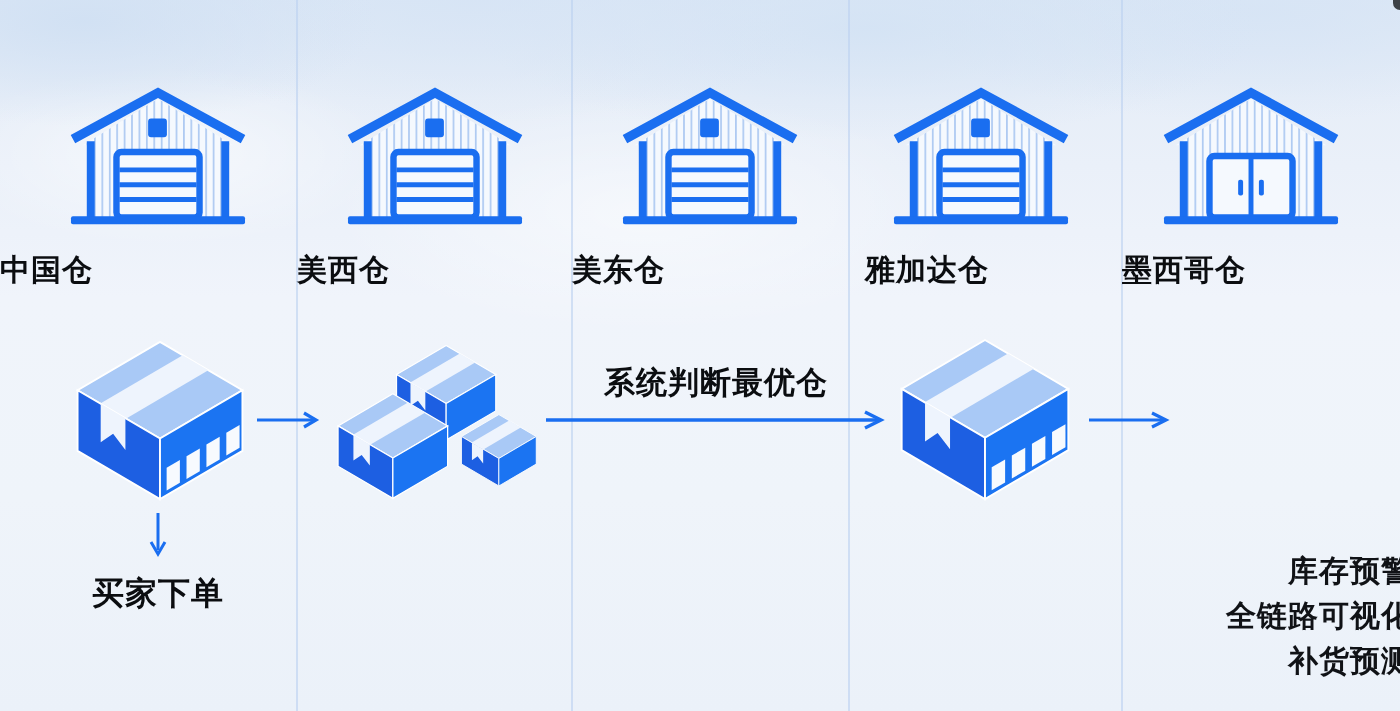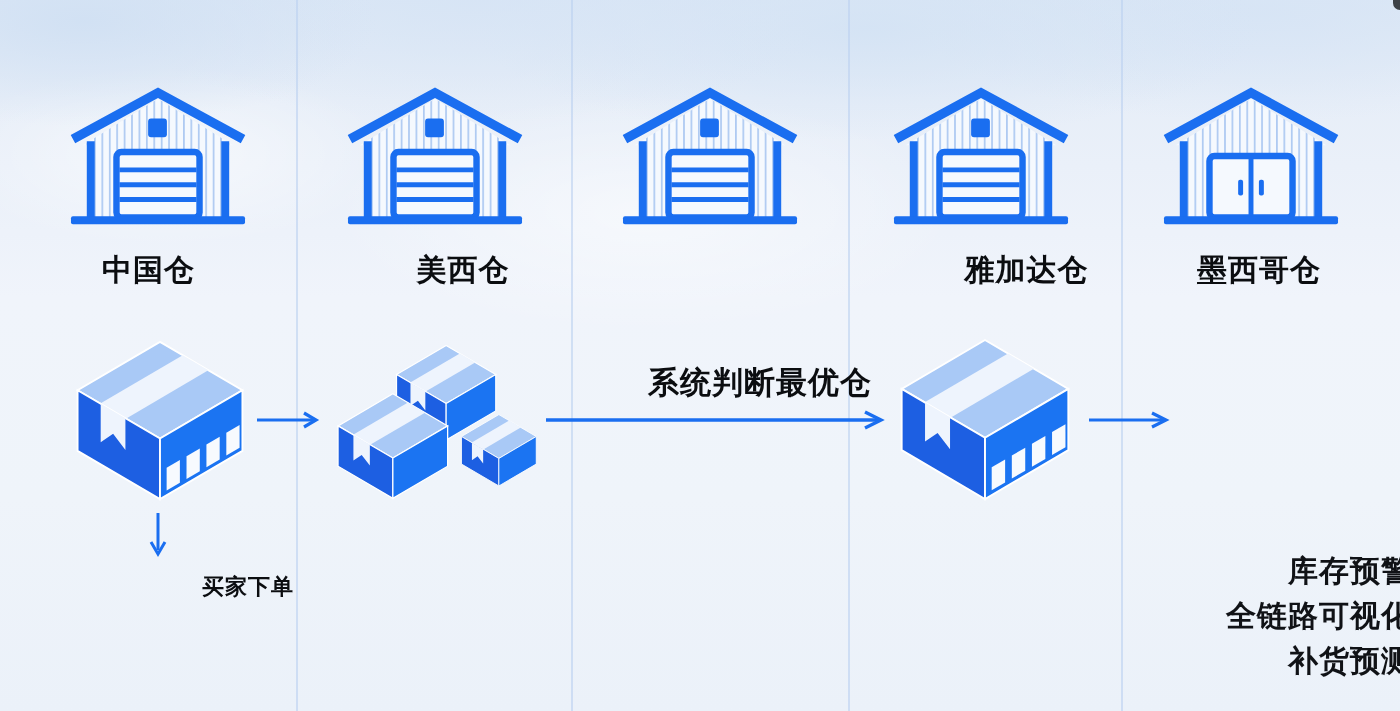--- a/index.html
+++ b/index.html
@@ -12,26 +12,26 @@
       radial-gradient(420px 150px at 6% 3%, rgba(208,224,243,.9), rgba(208,224,243,0) 70%),
       radial-gradient(520px 170px at 34% 0%, rgba(214,228,245,.85), rgba(214,228,245,0) 72%),
       radial-gradient(560px 160px at 62% 4%, rgba(210,226,244,.8), rgba(210,226,244,0) 70%),
       radial-gradient(480px 150px at 90% 2%, rgba(214,228,245,.85), rgba(214,228,245,0) 72%),
       radial-gradient(300px 120px at 12% 22%, rgba(255,255,255,.55), rgba(255,255,255,0) 75%),
       radial-gradient(420px 160px at 46% 30%, rgba(255,255,255,.5), rgba(255,255,255,0) 75%),
       linear-gradient(180deg,#dde8f6 0%, #e7eef8 14%, #f0f4fb 42%, #eff4fa 70%, #ebf1f9 100%);
   }
   .divider{position:absolute;top:0;bottom:0;width:2px;background:rgba(186,209,240,.6);}
   .wh-icon{position:absolute;width:178px;height:150px;top:84px;}
-  .col-label{position:absolute;top:250px;height:36px;text-align:center;
+  .col-label{position:absolute;top:250px;height:36px;text-align:left;
     font-size:30px;font-weight:700;color:#0b0d10;letter-spacing:1px;}
   .flow-svg{position:absolute;}
-  .caption{position:absolute;text-align:right;font-weight:700;color:#0b0d10;}
+  .caption{position:absolute;text-align:center;font-weight:700;color:#0b0d10;}
   #route-caption{left:560px;width:312px;top:362px;font-size:31px;letter-spacing:1px;}
-  #buyer-caption{left:22px;width:272px;top:572px;font-size:22px;letter-spacing:1px;}
+  #buyer-caption{left:22px;width:272px;top:572px;font-size:32px;letter-spacing:1px;}
   #auto-ship{position:absolute;left:1124px;width:276px;top:360px;text-align:center;
     font-size:48px;line-height:58px;font-weight:800;color:#1a63e8;letter-spacing:2px;}
   #features{position:absolute;left:1124px;width:288px;top:548px;text-align:right;
     font-size:30px;line-height:45px;font-weight:600;color:#101216;letter-spacing:1px;}
   #corner-artifact{position:absolute;right:0;top:0;width:7px;height:10px;
     background:#3c4147;border-bottom-left-radius:7px;}
   .hidden-defs{position:absolute;width:0;height:0;}
 </style>
 </head>
 <body>
@@ -104,21 +104,22 @@
     </svg>
   <svg class="wh-icon" style="left:892px" viewBox="0 0 180 150">
       <use href="#sym-wh-garage"></use>
     </svg>
   <svg class="wh-icon" style="left:1162px" viewBox="0 0 180 150">
       <use href="#sym-wh-doors"></use>
     </svg>
 
   <div class="col-label" style="left:0;width:297px">中国仓</div>
   <div class="col-label" style="left:297px;width:332px">美西仓</div>
-  <div class="col-label" style="left:900px;width:253px">雅加达仓</div>
+  <div class="col-label" style="left:572px;width:277px">美东仓</div>
+  <div class="col-label" style="left:865px;width:253px">雅加达仓</div>
   <div class="col-label" style="left:1122px;width:274px">墨西哥仓</div>
 
   <svg class="flow-svg" style="left:70px;top:336px" width="180" height="171" viewBox="0 0 190 180">
       <use href="#sym-box"></use>
     </svg>
 
   <svg class="flow-svg" style="left:256px;top:411px" width="64" height="18" viewBox="0 0 64 18">
     <line x1="1" y1="9" x2="58" y2="9" stroke="#1a6ef0" stroke-width="3.2"></line>
     <polyline points="48,2 60,9 48,16" fill="none" stroke="#1a6ef0" stroke-width="3.2"></polyline>
   </svg>

